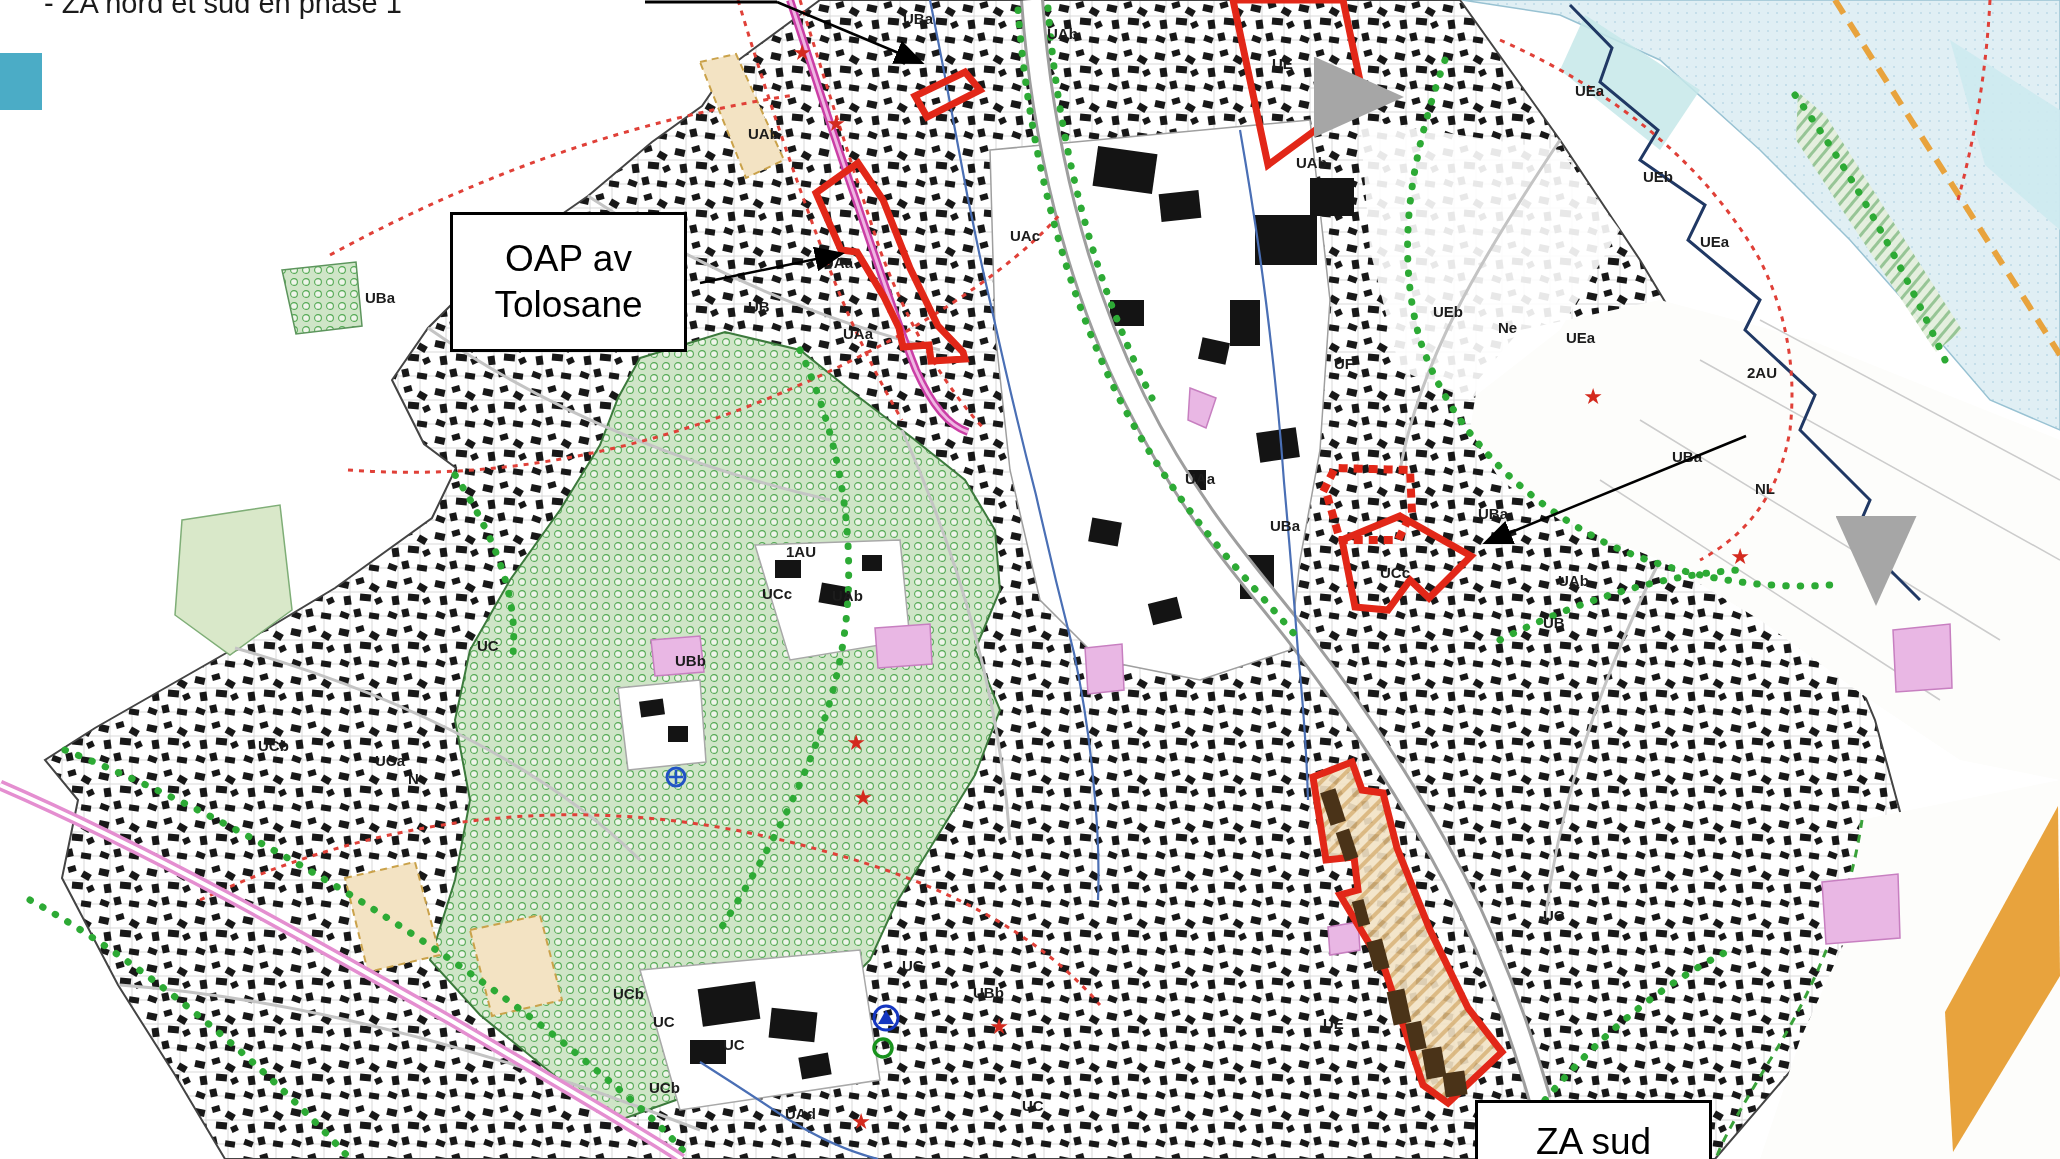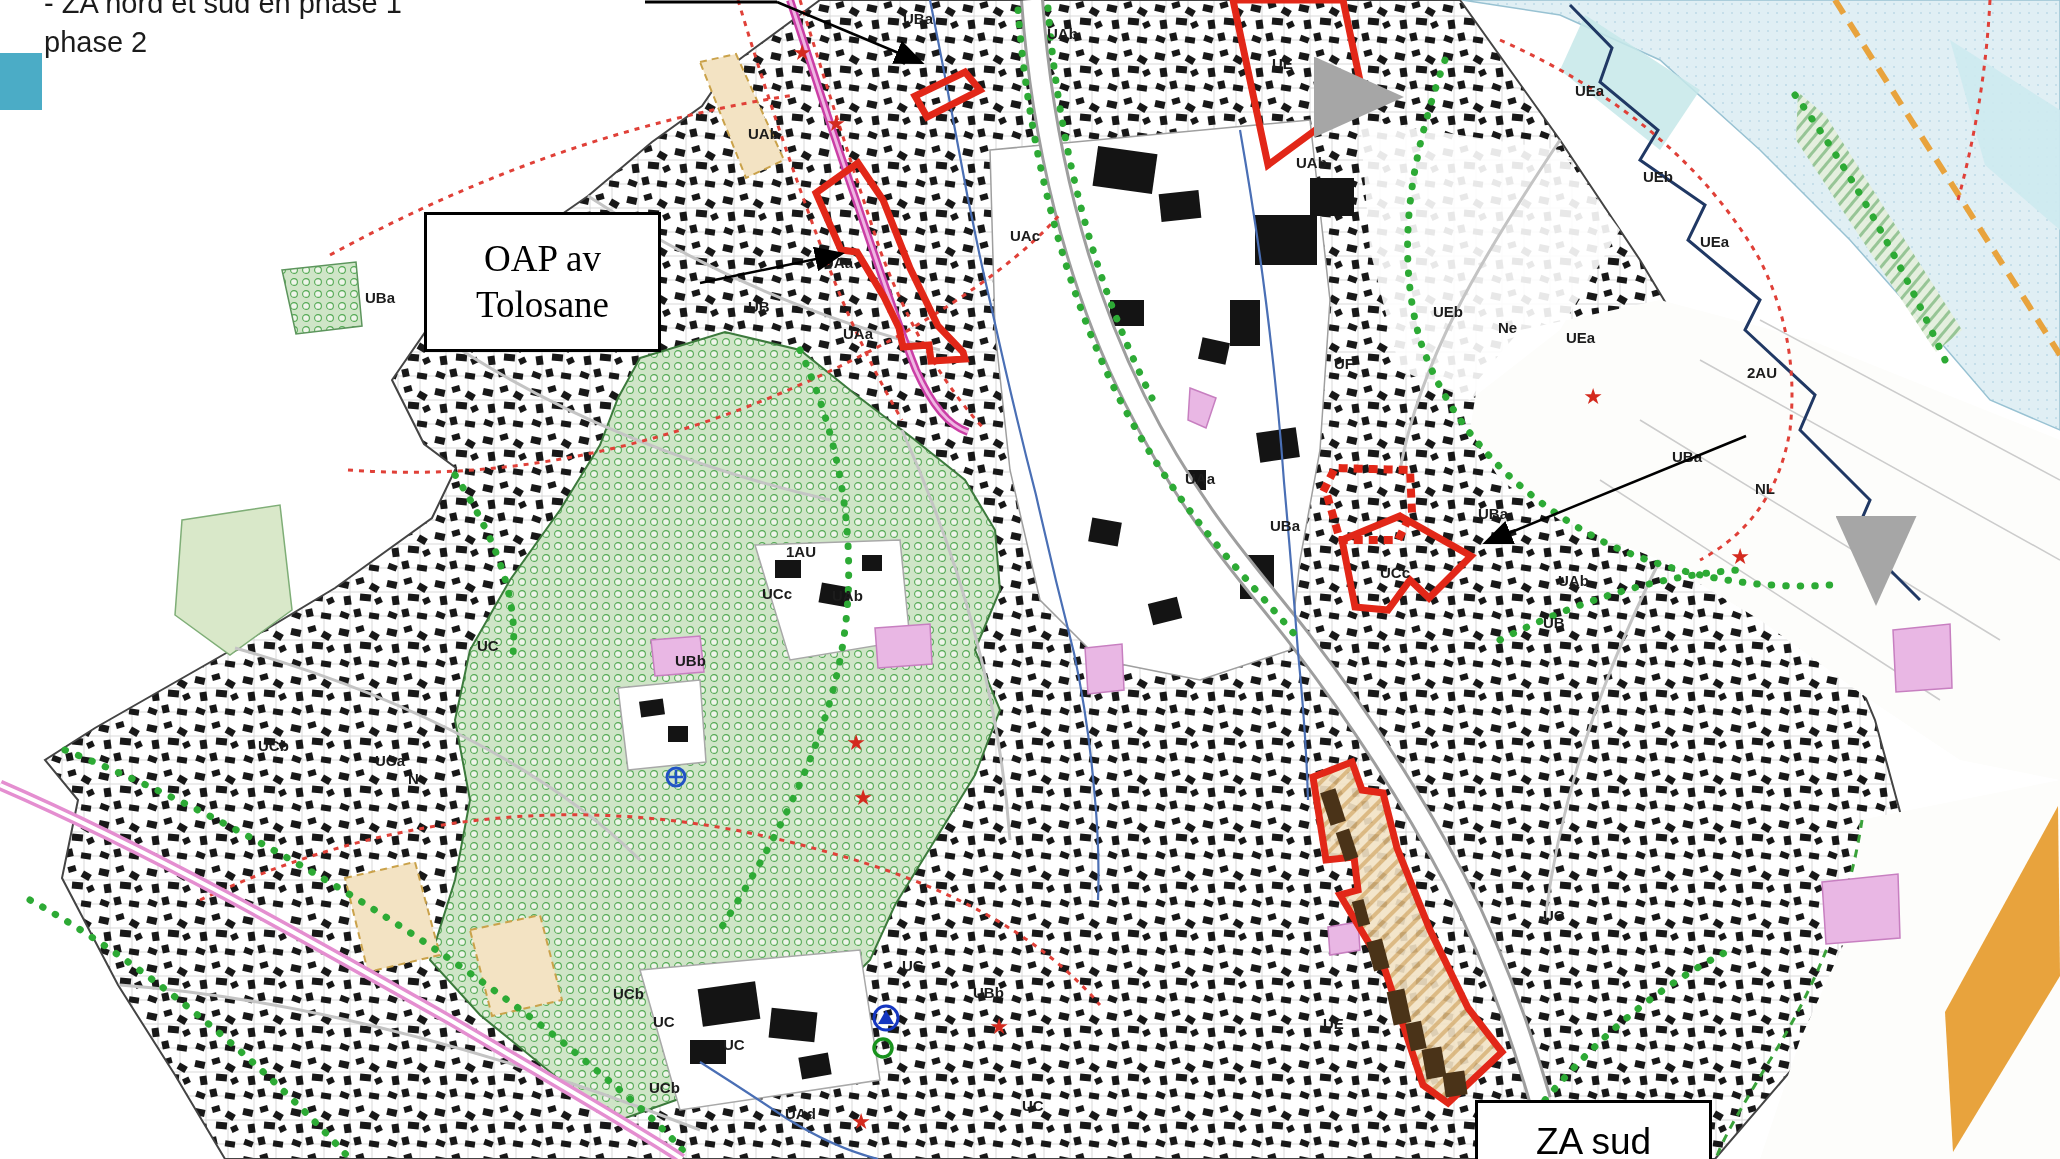--- a/index.html
+++ b/index.html
@@ -6,21 +6,21 @@
   #canvas{position:relative;width:2060px;height:1159px;overflow:hidden;background:#ffffff;
           font-family:"Liberation Sans",sans-serif;}
   #map-svg{position:absolute;left:0;top:0;}
   .zone-label{font-family:"Liberation Sans",sans-serif;font-weight:bold;fill:#1c1c1c;}
   .note-block{position:absolute;left:44px;top:-16px;width:440px;color:#1b1b1b;
               font-size:29px;line-height:39px;white-space:nowrap;}
   .accent-square{position:absolute;left:0;top:53px;width:42px;height:57px;}
   .callout{position:absolute;background:#ffffff;border:3px solid #000000;color:#000;
            text-align:center;font-size:37px;line-height:46px;display:flex;flex-direction:column;
            justify-content:center;align-items:center;}
-  #callout-oap{left:424px;top:212px;width:231px;height:134px;font-family:Liberation Serif, serif;}
+  #callout-oap{left:450px;top:212px;width:231px;height:134px;}
   #callout-sables{left:1745px;top:375px;width:231px;height:134px;}
   #callout-zasud{left:1475px;top:1100px;width:231px;height:134px;justify-content:flex-start;padding-top:16px;}
   .decor-orange{position:absolute;left:1900px;top:780px;width:160px;height:379px;
                 clip-path:polygon(158px 26px,160px 196px,53px 372px,45px 232px);}
 </style>
 </head>
 <body>
 
 <div id="canvas">
 
@@ -285,21 +285,20 @@
     <path d="M1746,436 L1487,542" stroke-width="2.5" marker-end="url(#arrowhead)"></path>
   </g>
 </svg>
 
 <div class="decor-orange" style="background:#E8A33D;"></div>
 
 <div class="accent-square" style="background:#4BACC6;"></div>
 
 <div class="note-block">
   <div>- ZA nord et sud en phase 1</div>
-  <div>phase 2</div>
 </div>
 
 <div class="callout" id="callout-oap">
   <span>OAP av</span>
   <span>Tolosane</span>
 </div>
 
 
 <div class="callout" id="callout-zasud">
   <span>ZA sud</span>

